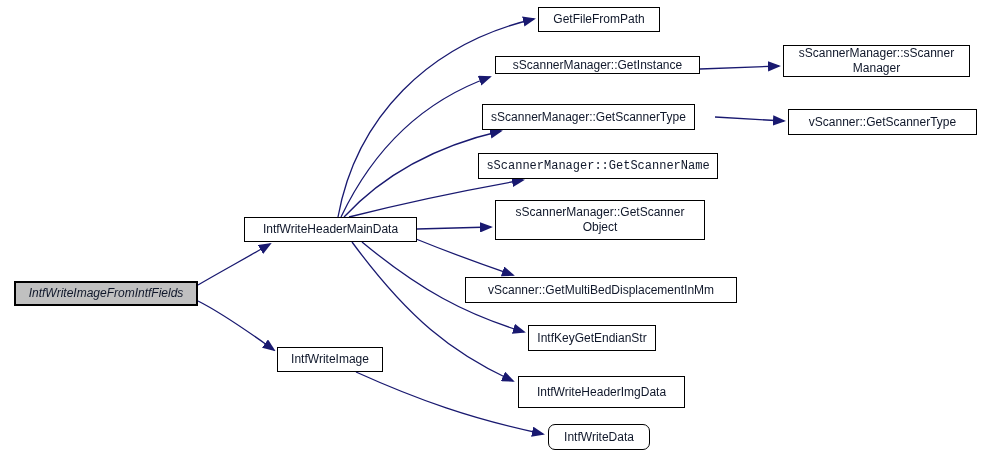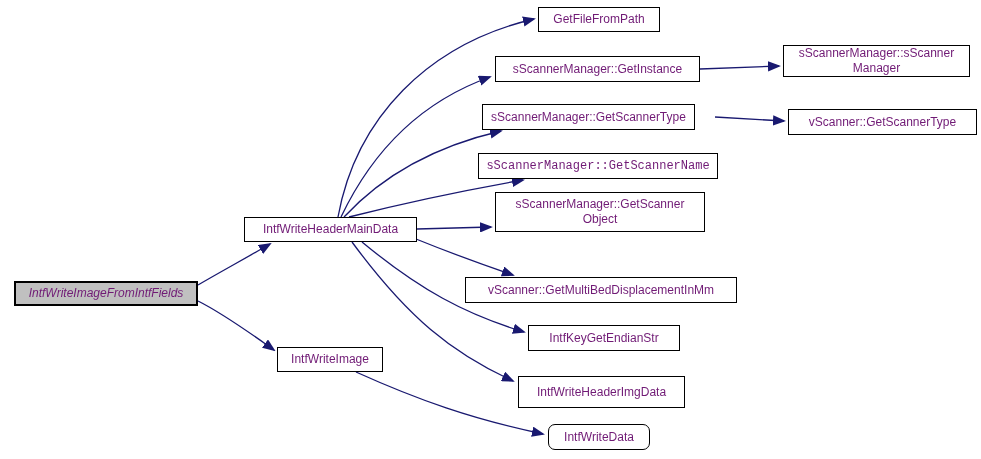--- a/index.html
+++ b/index.html
@@ -31,21 +31,21 @@
     position: absolute;
     box-sizing: border-box;
     background: var(--node-fill, #ffffff);
     border: 1.4px solid var(--node-border, #000000);
     display: flex;
     align-items: center;
     justify-content: center;
     text-align: center;
     font-size: 12px;
     line-height: 15px;
-    color: #701a75;
+    color: #0f172a;
     cursor: pointer;
   }
   .node.highlighted {
     background: var(--highlight-fill, #c0c0c0);
     border-width: 2px;
   }
   .node .label {
     white-space: pre-line;
     padding: 0 2px;
   }
@@ -80,44 +80,44 @@
       </div>
       <div class="node" style="left: 244px; top: 217px; width: 173px; height: 25px;">
         <span class="label">IntfWriteHeaderMainData</span>
       </div>
       <div class="node" style="left: 277px; top: 347px; width: 106px; height: 25px;">
         <span class="label">IntfWriteImage</span>
       </div>
       <div class="node" style="left: 538px; top: 7px; width: 122px; height: 25px;">
         <span class="label">GetFileFromPath</span>
       </div>
-      <div class="node" style="left: 495px; top: 56px; width: 205px; height: 26px;">
+      <div class="node" style="left: 495px; top: 56px; width: 205px; height: 18px;">
         <span class="label">sScannerManager::GetInstance</span>
       </div>
       <div class="node" style="left: 783px; top: 45px; width: 187px; height: 32px;">
         <span class="label">sScannerManager::sScanner
 Manager</span>
       </div>
       <div class="node" style="left: 482px; top: 104px; width: 213px; height: 26px;">
         <span class="label">sScannerManager::GetScannerType</span>
       </div>
       <div class="node" style="left: 788px; top: 109px; width: 189px; height: 26px;">
         <span class="label">vScanner::GetScannerType</span>
       </div>
       <div class="node" style="left: 478px; top: 153px; width: 240px; height: 26px; font-family: Liberation Mono, monospace;">
         <span class="label">sScannerManager::GetScannerName</span>
       </div>
-      <div class="node" style="left: 495px; top: 192px; width: 210px; height: 40px;">
+      <div class="node" style="left: 495px; top: 200px; width: 210px; height: 40px;">
         <span class="label">sScannerManager::GetScanner
 Object</span>
       </div>
       <div class="node" style="left: 465px; top: 277px; width: 272px; height: 26px;">
         <span class="label">vScanner::GetMultiBedDisplacementInMm</span>
       </div>
-      <div class="node" style="left: 528px; top: 325px; width: 152px; height: 26px;">
+      <div class="node" style="left: 528px; top: 325px; width: 128px; height: 26px;">
         <span class="label">IntfKeyGetEndianStr</span>
       </div>
       <div class="node" style="left: 518px; top: 376px; width: 167px; height: 32px; align-items: center;">
         <span class="label">IntfWriteHeaderImgData</span>
       </div>
       <div class="node" style="left: 548px; top: 424px; width: 102px; height: 26px; border-radius: 7px;">
         <span class="label">IntfWriteData</span>
       </div>
     </div>
 </div>

